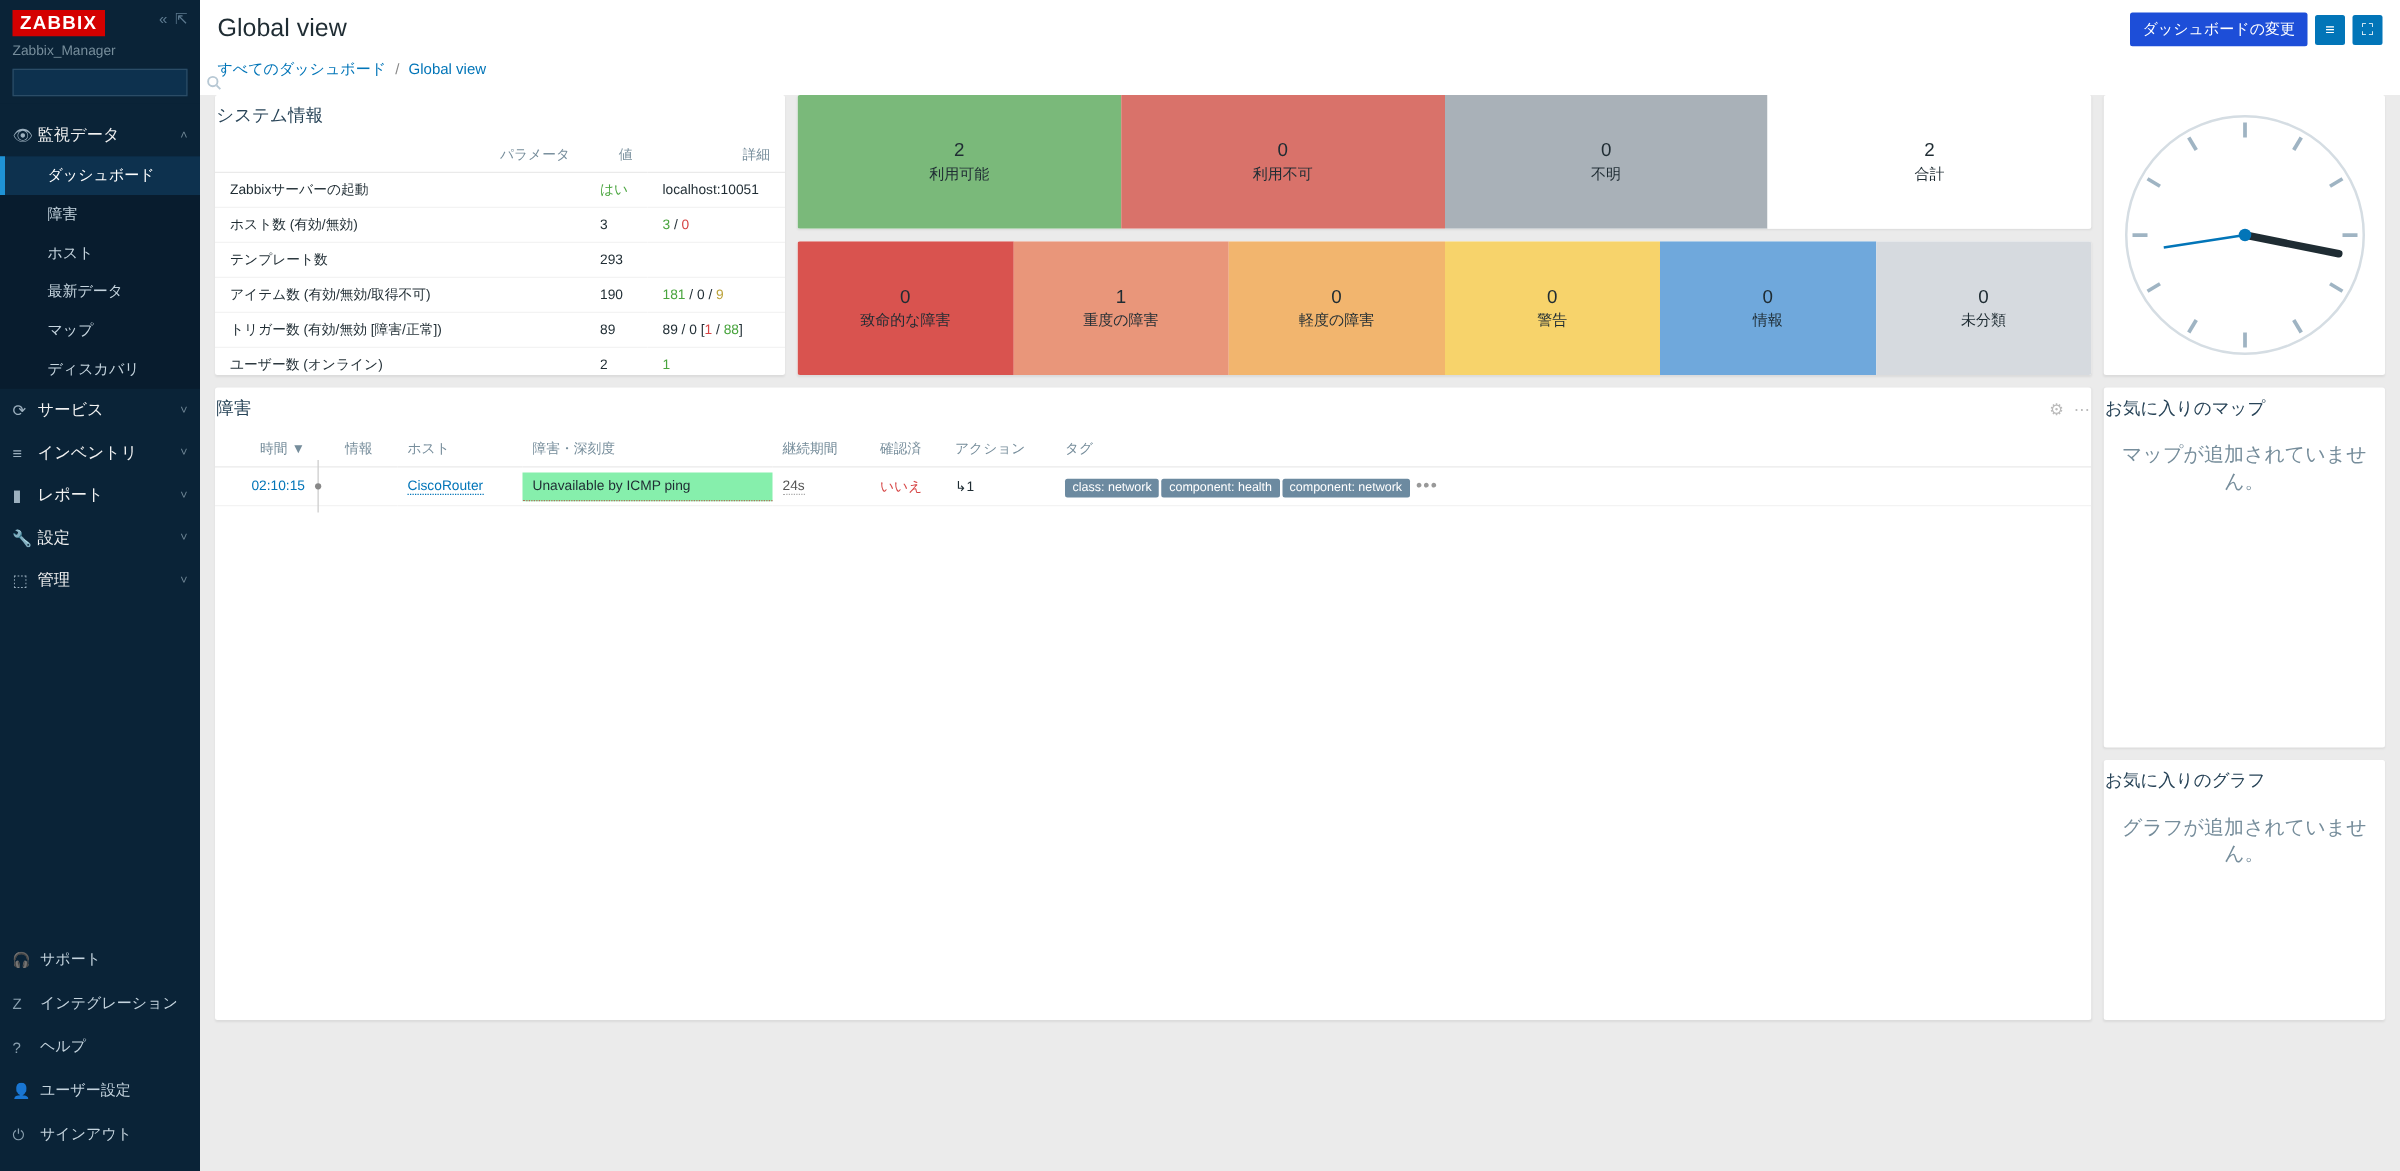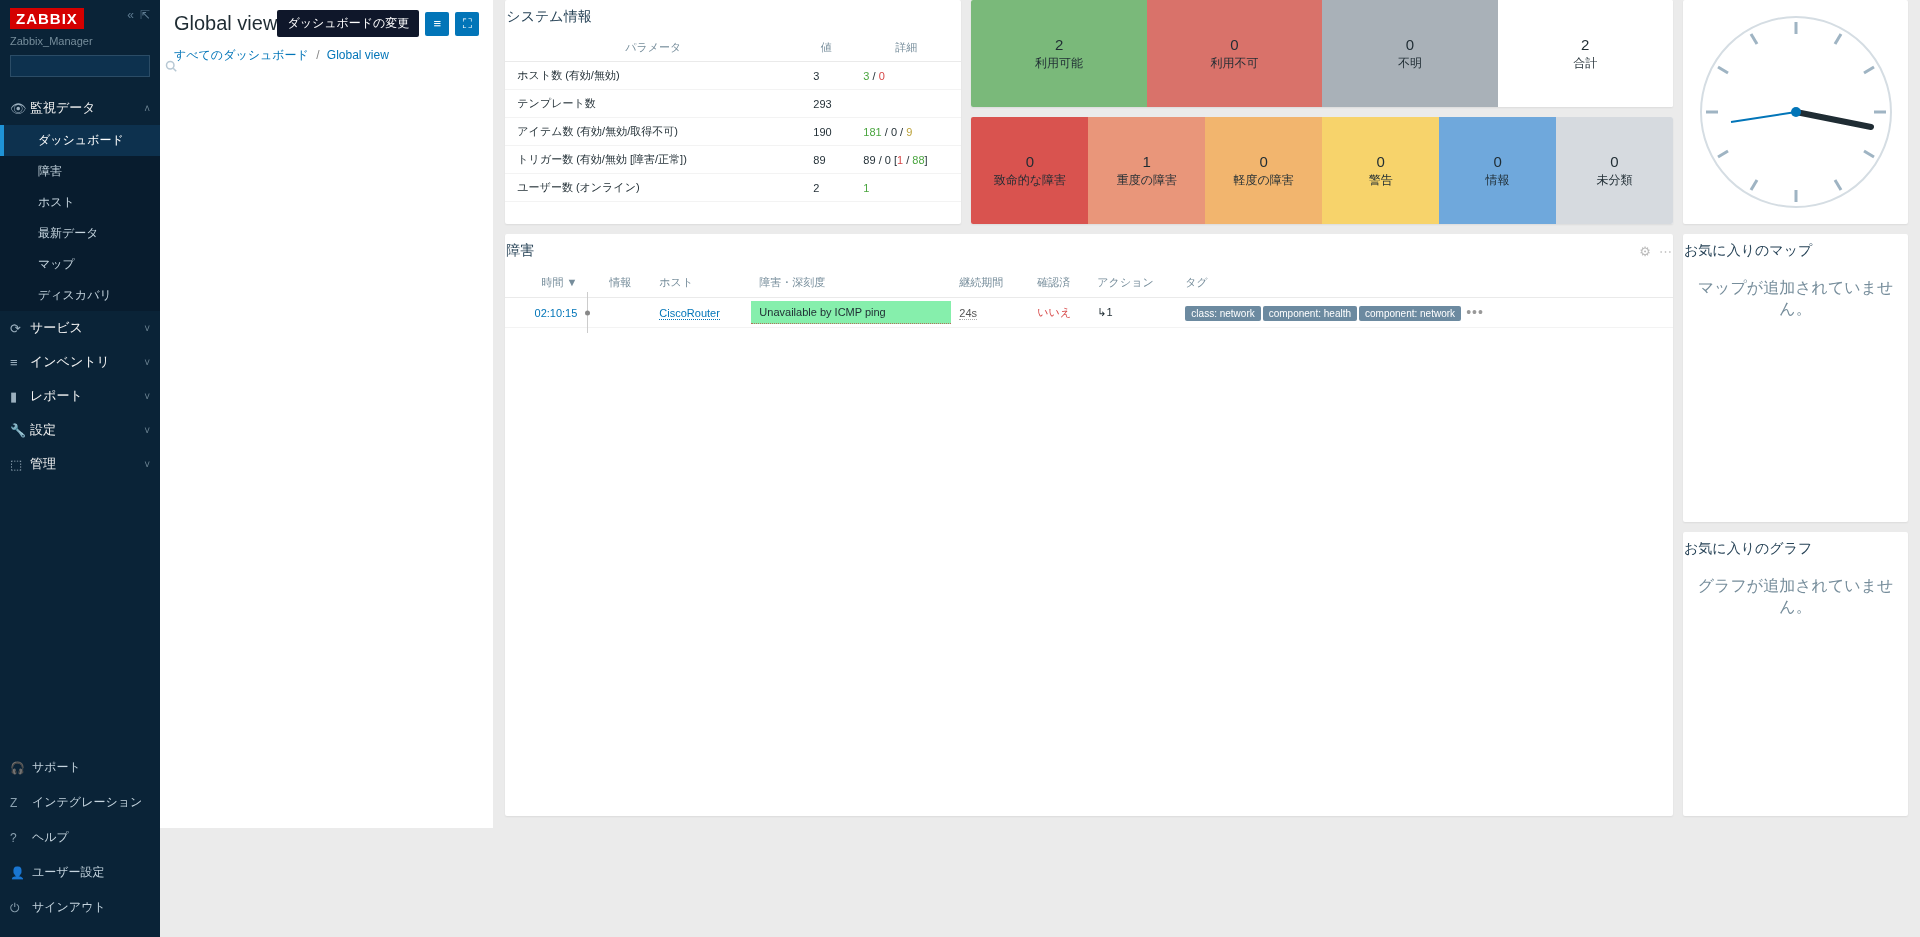--- a/index.html
+++ b/index.html
@@ -23,41 +23,41 @@
 .nav-cat .lbl{flex:1}
 .nav-cat .ar{color:#6e8594;font-size:10px}
 .nav-sub{background:#081c2e}
 .nav-sub .item{display:block;padding:7px 10px 7px 38px;color:#c5d4de;font-size:12px;cursor:pointer}
 .nav-sub .item.sel{background:#0d314e;border-left:4px solid#1f93d6;color:#fff;padding-left:34px}
 .nav-foot{padding-bottom:12px}
 .nav-foot .item{display:flex;align-items:center;padding:9px 10px;color:#c5d4de;cursor:pointer;font-size:12px}
 .nav-foot .ico{width:22px;color:#8aa0af}
 
 
-.main{margin-left:160px;height:828px;display:flex;}
+.main{margin-left:160px;height:828px;display:flex;flex-direction:column}
 .top{background:#fff;padding:10px 14px 0;border-bottom:0}
 .top-row{display:flex;align-items:center;justify-content:space-between}
 .title{font-size:20px;color:#1f2c33}
 .top-acts{display:flex;gap:6px;align-items:center}
-.btn-pri{background:#0f172a;color:#fff;padding:5px 10px;border:0;border-radius:2px;font-size:12px;cursor:pointer}
+.btn-pri{background:#1d4ed8;color:#fff;padding:5px 10px;border:0;border-radius:2px;font-size:12px;cursor:pointer}
 .btn-ic{background:#0275b8;color:#fff;width:24px;height:24px;display:flex;align-items:center;justify-content:center;border-radius:2px;cursor:pointer;font-size:13px}
 .crumbs{padding:10px 0 12px;font-size:12px}
 .crumbs a{color:#0275b8}
 .crumbs .sep{color:#888;margin:0 4px}
 .crumbs .cur{color:#0275b8}
 
 .board{flex:1;overflow:auto;padding:0 12px 12px;display:grid;grid-template-columns:456px 1fr 225px;grid-template-rows:224px 288px 1fr;gap:10px}
 .wgt{background:#fff;border-radius:2px;box-shadow:0 1px 2px rgba(0,0,0,.07);overflow:hidden;display:flex;flex-direction:column}
 .wh{padding:8px 1px;font-size:14px;color:#274357;display:flex;align-items:center;justify-content:space-between}
 .wtools{color:#bbb;display:flex;gap:8px;font-size:13px}
 
 
 .sys{grid-column:1;grid-row:1}
 .sys table{width:100%;border-collapse:collapse;font-size:11px}
-.sys th{color:#768d9b;font-weight:normal;text-align:center;padding:6px 12px;border-bottom:1px solid#eaeaea}
+.sys th{color:#768d9b;font-weight:normal;text-align:right;padding:6px 12px;border-bottom:1px solid#eaeaea}
 .sys td{padding:6px 12px;border-bottom:1px solid#f3f3f3;color:#1f2c33}
 .sys .v-ok{color:#4aa53f}
 .sys .v-bad{color:#d64545}
 .sys .v-warn{color:#bba23a}
 .sys-wrap{overflow:auto;flex:1;scrollbar-width:thin}
 
 
 .stat{grid-column:2;grid-row:1;background:transparent;box-shadow:none;display:flex;flex-direction:column;gap:10px}
 .tile-row{display:flex;gap:0;flex:1;background:#fff;border-radius:2px;overflow:hidden;box-shadow:0 1px 2px rgba(0,0,0,.07)}
 .tile{flex:1;display:flex;flex-direction:column;align-items:center;justify-content:center;color:#1f2c33;font-size:12px}
@@ -204,20 +204,25 @@
       <div class="sys-wrap">
         <table>
           <thead>
               <tr>
             <th>パラメータ</th>
             <th style="width:50px">値</th>
             <th style="width:110px">詳細</th>
           </tr>
             </thead>
           <tbody id="sysrows">
+              <tr>
+                <td>Zabbixサーバーの起動</td>
+                <td class="v-ok">はい</td>
+                <td>localhost:10051</td>
+              </tr>
               <tr>
                 <td>ホスト数 (有効/無効)</td>
                 <td class="">3</td>
                 <td><span class="v-ok">3</span> / <span class="v-bad">0</span></td>
               </tr>
               <tr>
                 <td>テンプレート数</td>
                 <td class="">293</td>
                 <td></td>
               </tr>

